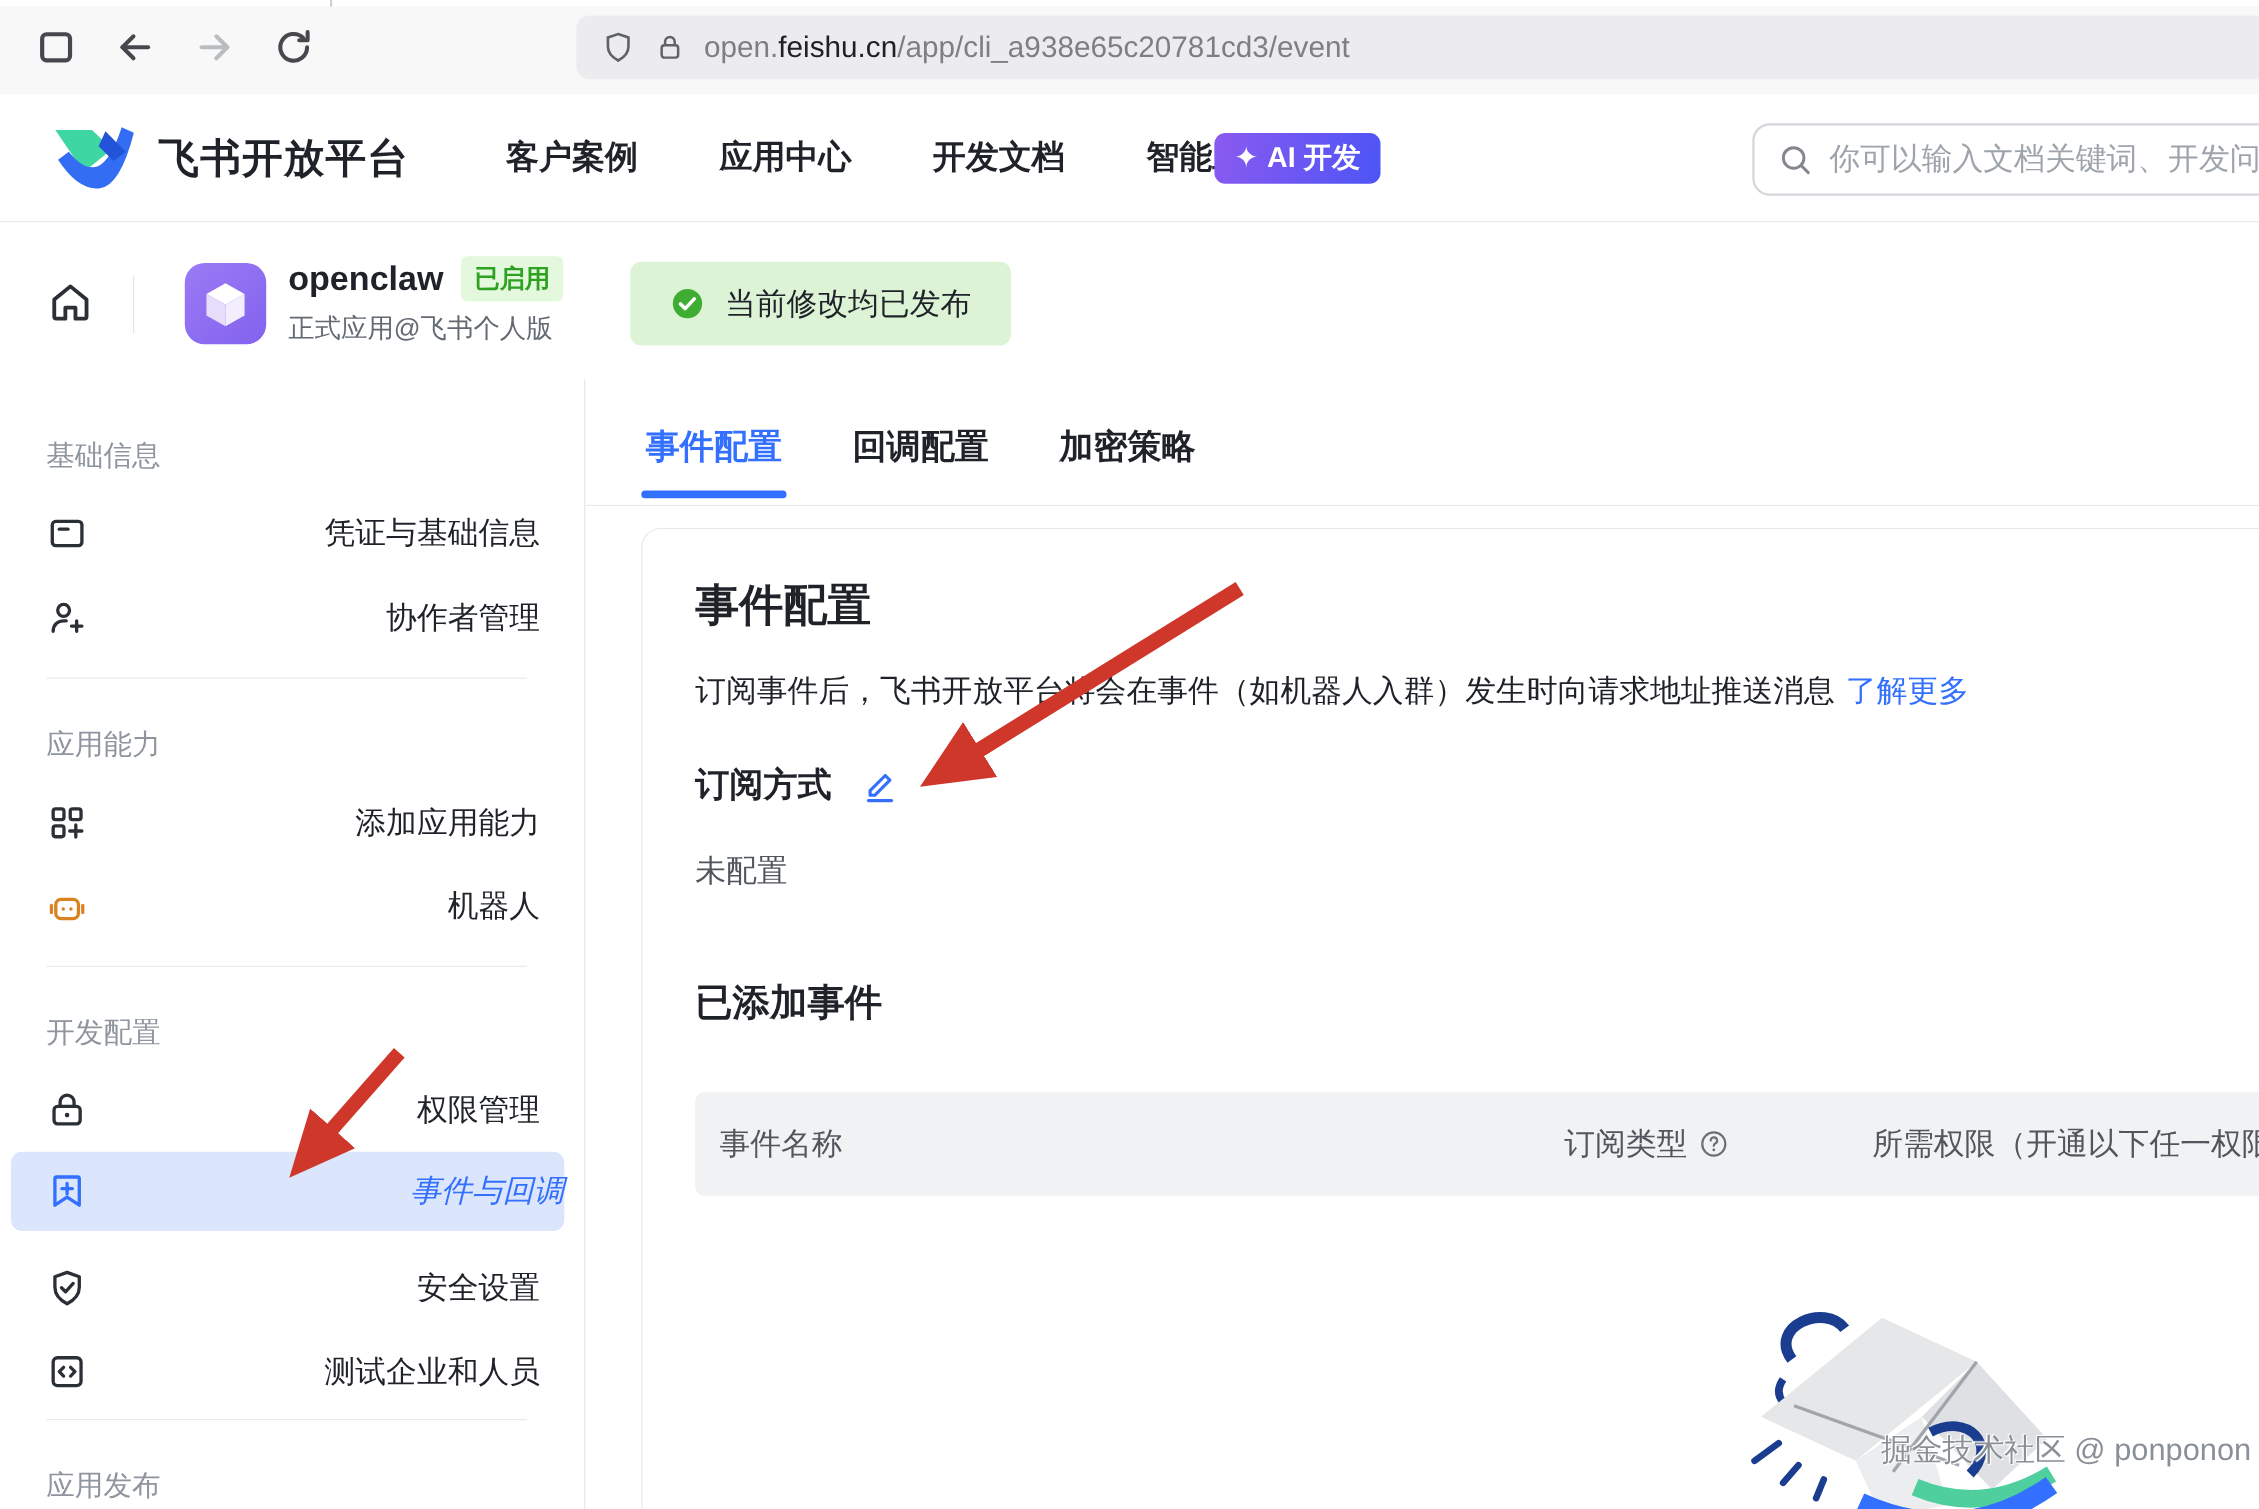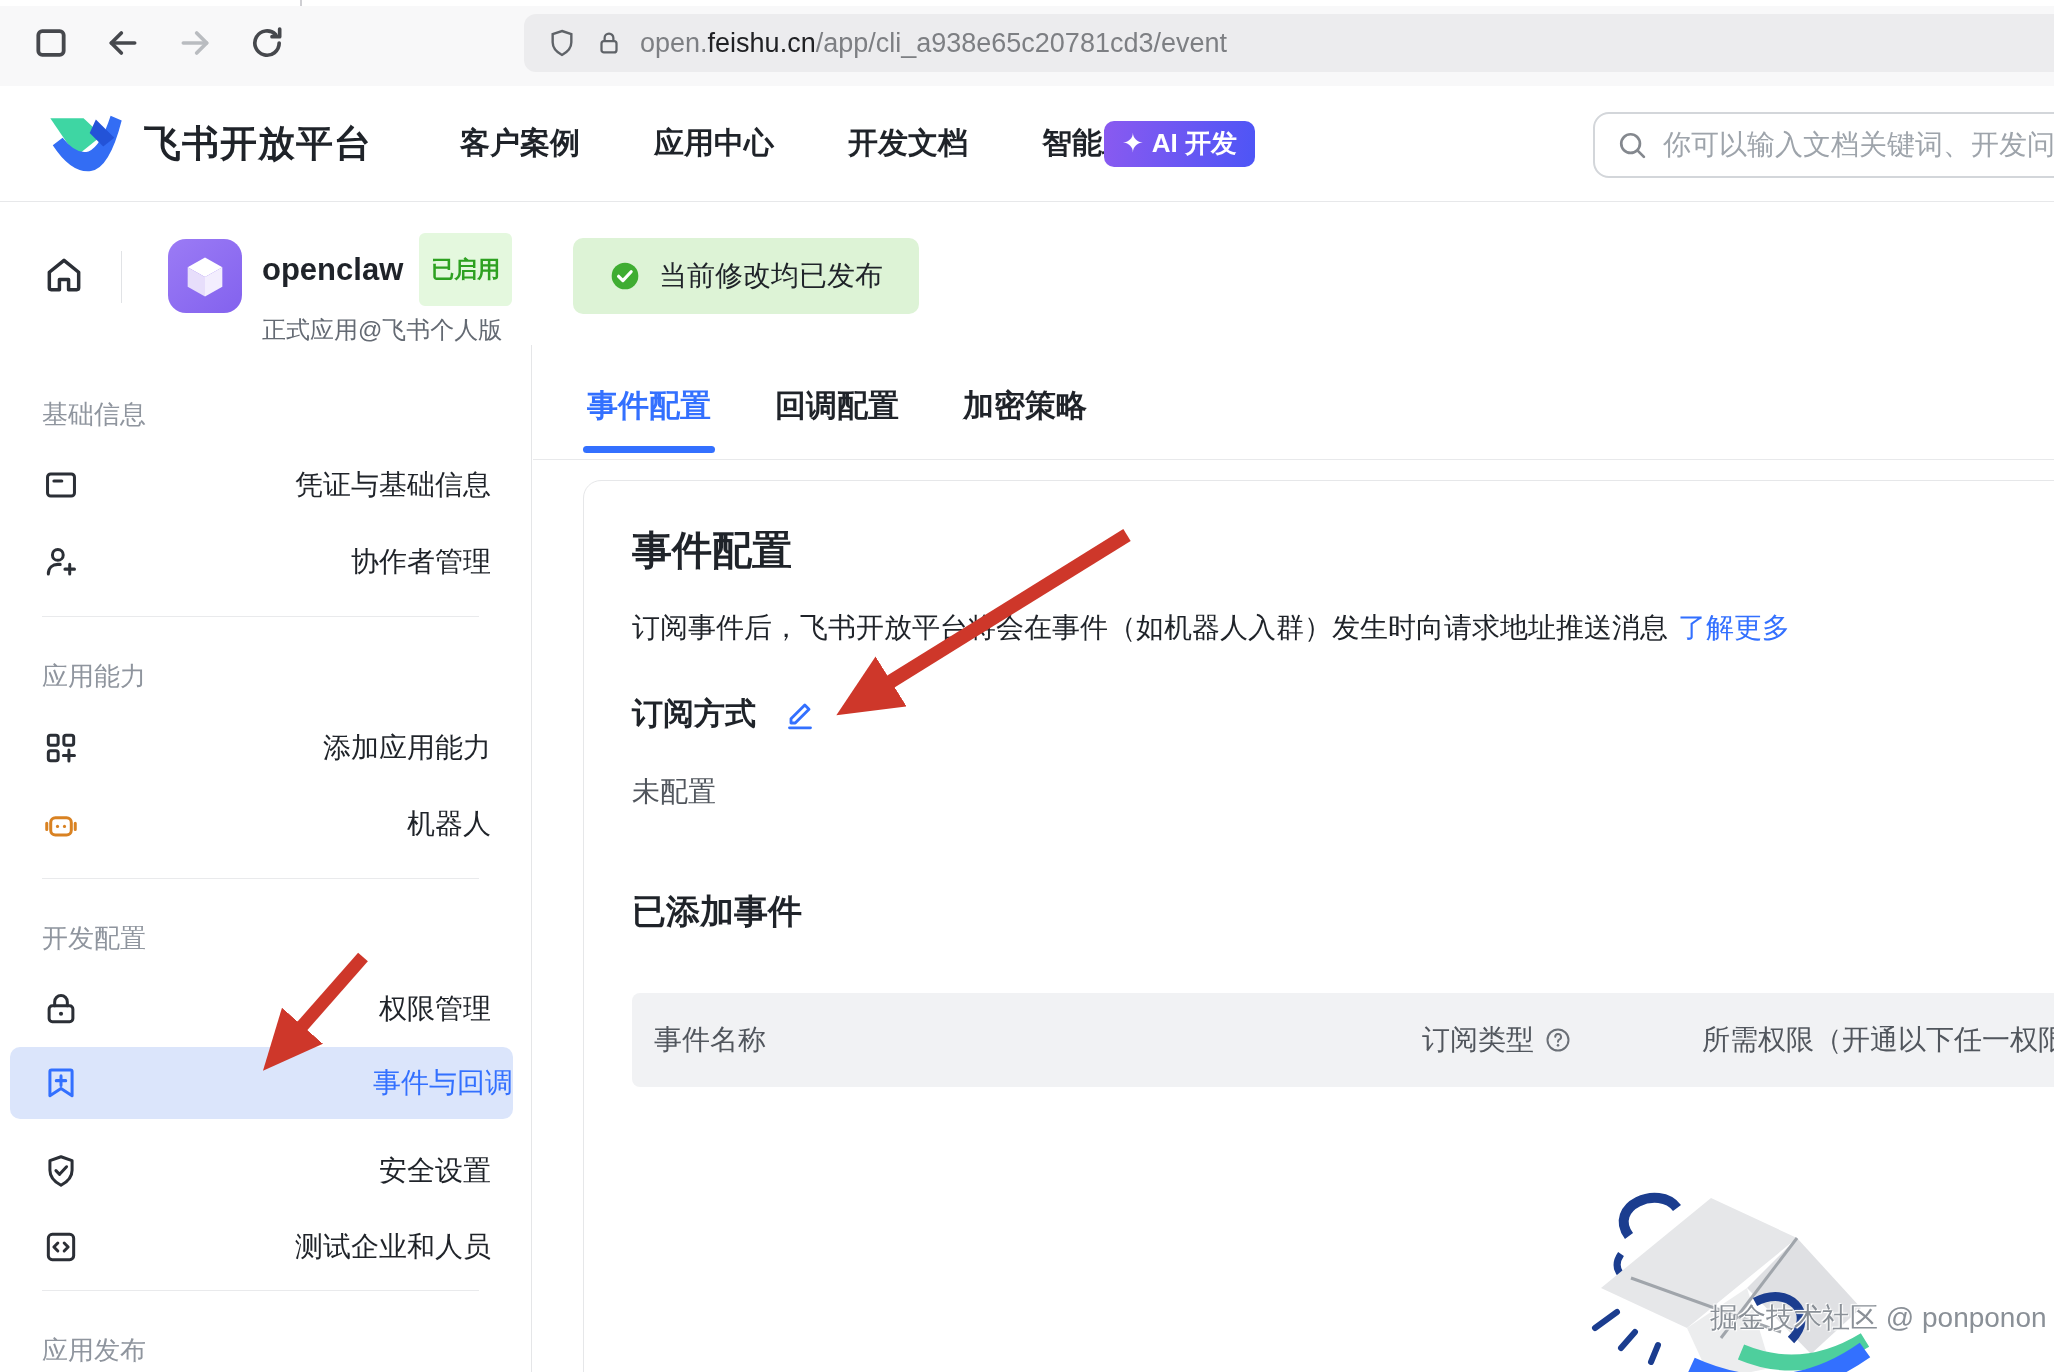--- a/index.html
+++ b/index.html
@@ -31,32 +31,32 @@
   .search-box input::placeholder { color:#9ea4ab; }
 
   
   .app-bar { position:absolute; top:209px; left:0; right:0; height:136px; background:#fff; }
   .home-btn { position:absolute; left:42px; top:44px; }
   .v-divider { position:absolute; left:121px; top:42px; width:1px; height:52px; background:#e1e3e6; }
   .app-icon { position:absolute; left:168px; top:30px; width:74px; height:74px; border-radius:18px; background:linear-gradient(140deg,#9b7bf5 0%,#8362ee 100%); display:flex; align-items:center; justify-content:center; }
   .app-meta { position:absolute; left:262px; top:24px; }
   .app-name-row { display:flex; align-items:center; gap:16px; }
   .app-name { font-size:31px; font-weight:bold; }
-  .enabled-badge { background:#e4f8de; color:#2ea121; font-size:23px; border-radius:6px; padding:21px 12px; font-weight:600; }
+  .enabled-badge { background:#e4f8de; color:#2ea121; font-size:23px; border-radius:6px; padding:5px 12px; font-weight:600; }
   .app-subtitle { font-size:24px; color:#646a73; margin-top:8px; }
   .publish-pill { position:absolute; left:573px; top:29px; height:76px; background:#ddf3d6; border-radius:10px; display:flex; align-items:center; gap:18px; padding:0 36px;text-align:center; }
   .publish-text { font-size:28px; color:#1f2329; }
 
   
   .sidebar { position:absolute; top:345px; left:0; width:532px; bottom:0; background:#fff; border-right:1px solid #e5e6e8; }
   .side-row { position:absolute; left:42px; right:40px; height:72px; display:flex; align-items:center; cursor:pointer;justify-content:space-between; }
   .side-section { position:absolute; left:42px; font-size:26px; color:#8f959e; }
   .side-label { font-size:28px; font-weight:500; color:#1f2329; white-space:nowrap; }
   .side-divider { position:absolute; left:42px; right:52px; height:1px; background:#e9eaec; }
-  .side-row.selected { left:10px; right:18px; background:#dbe5fb; border-radius:10px; padding-left:32px; }
+  .side-row.selected { left:10px; right:18px; background:#dbe5fb; border-radius:10px; padding-left:32px;font-style:italic; }
   .side-row.selected .side-label { color:#3370ff; }
 
   
   .main { position:absolute; top:345px; left:533px; right:0; bottom:0; background:#fff; }
   .tabs { position:absolute; left:50px; top:28px; display:flex; gap:56px; }
   .tab { position:relative; font-size:31px; font-weight:600; padding:12px 4px 34px; cursor:pointer; white-space:nowrap; }
   .tab.active { color:#3370ff; }
   .tab.active::after { content:""; position:absolute; left:0; right:0; bottom:8px; height:7px; border-radius:4px; background:#3370ff; }
   .tabs-line { position:absolute; left:0; right:0; top:114px; height:1px; background:#e8e9eb; }
 

